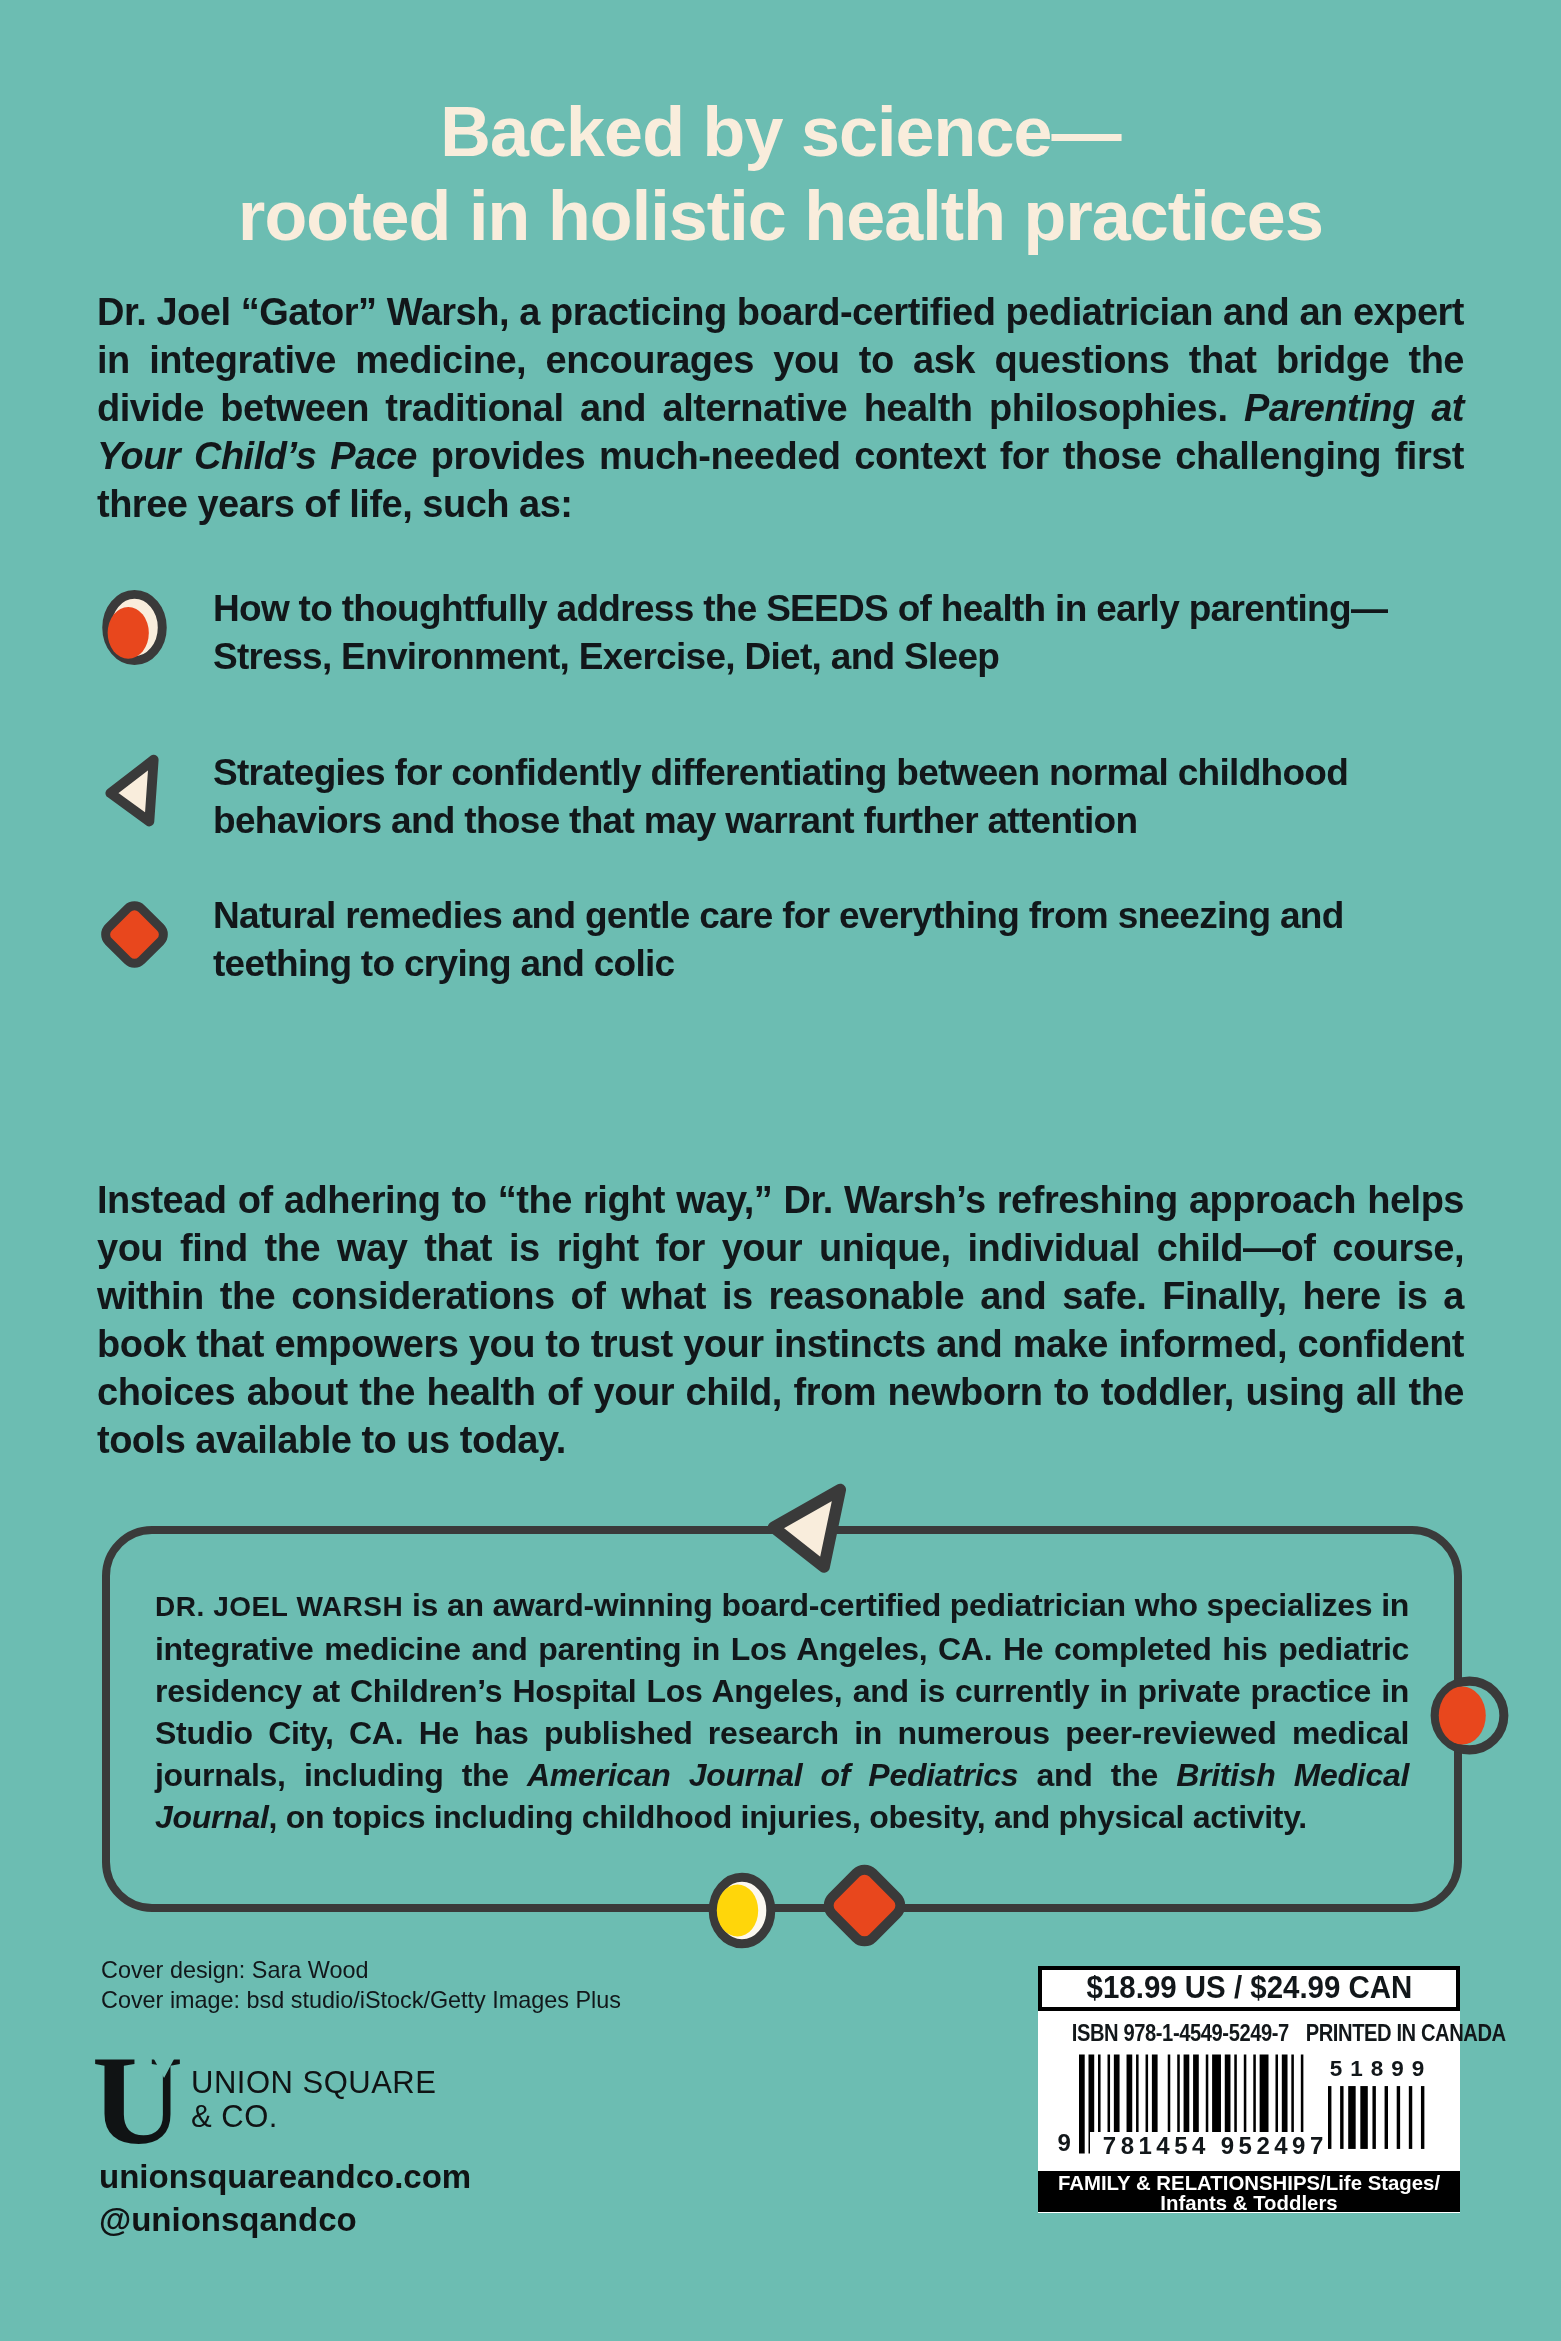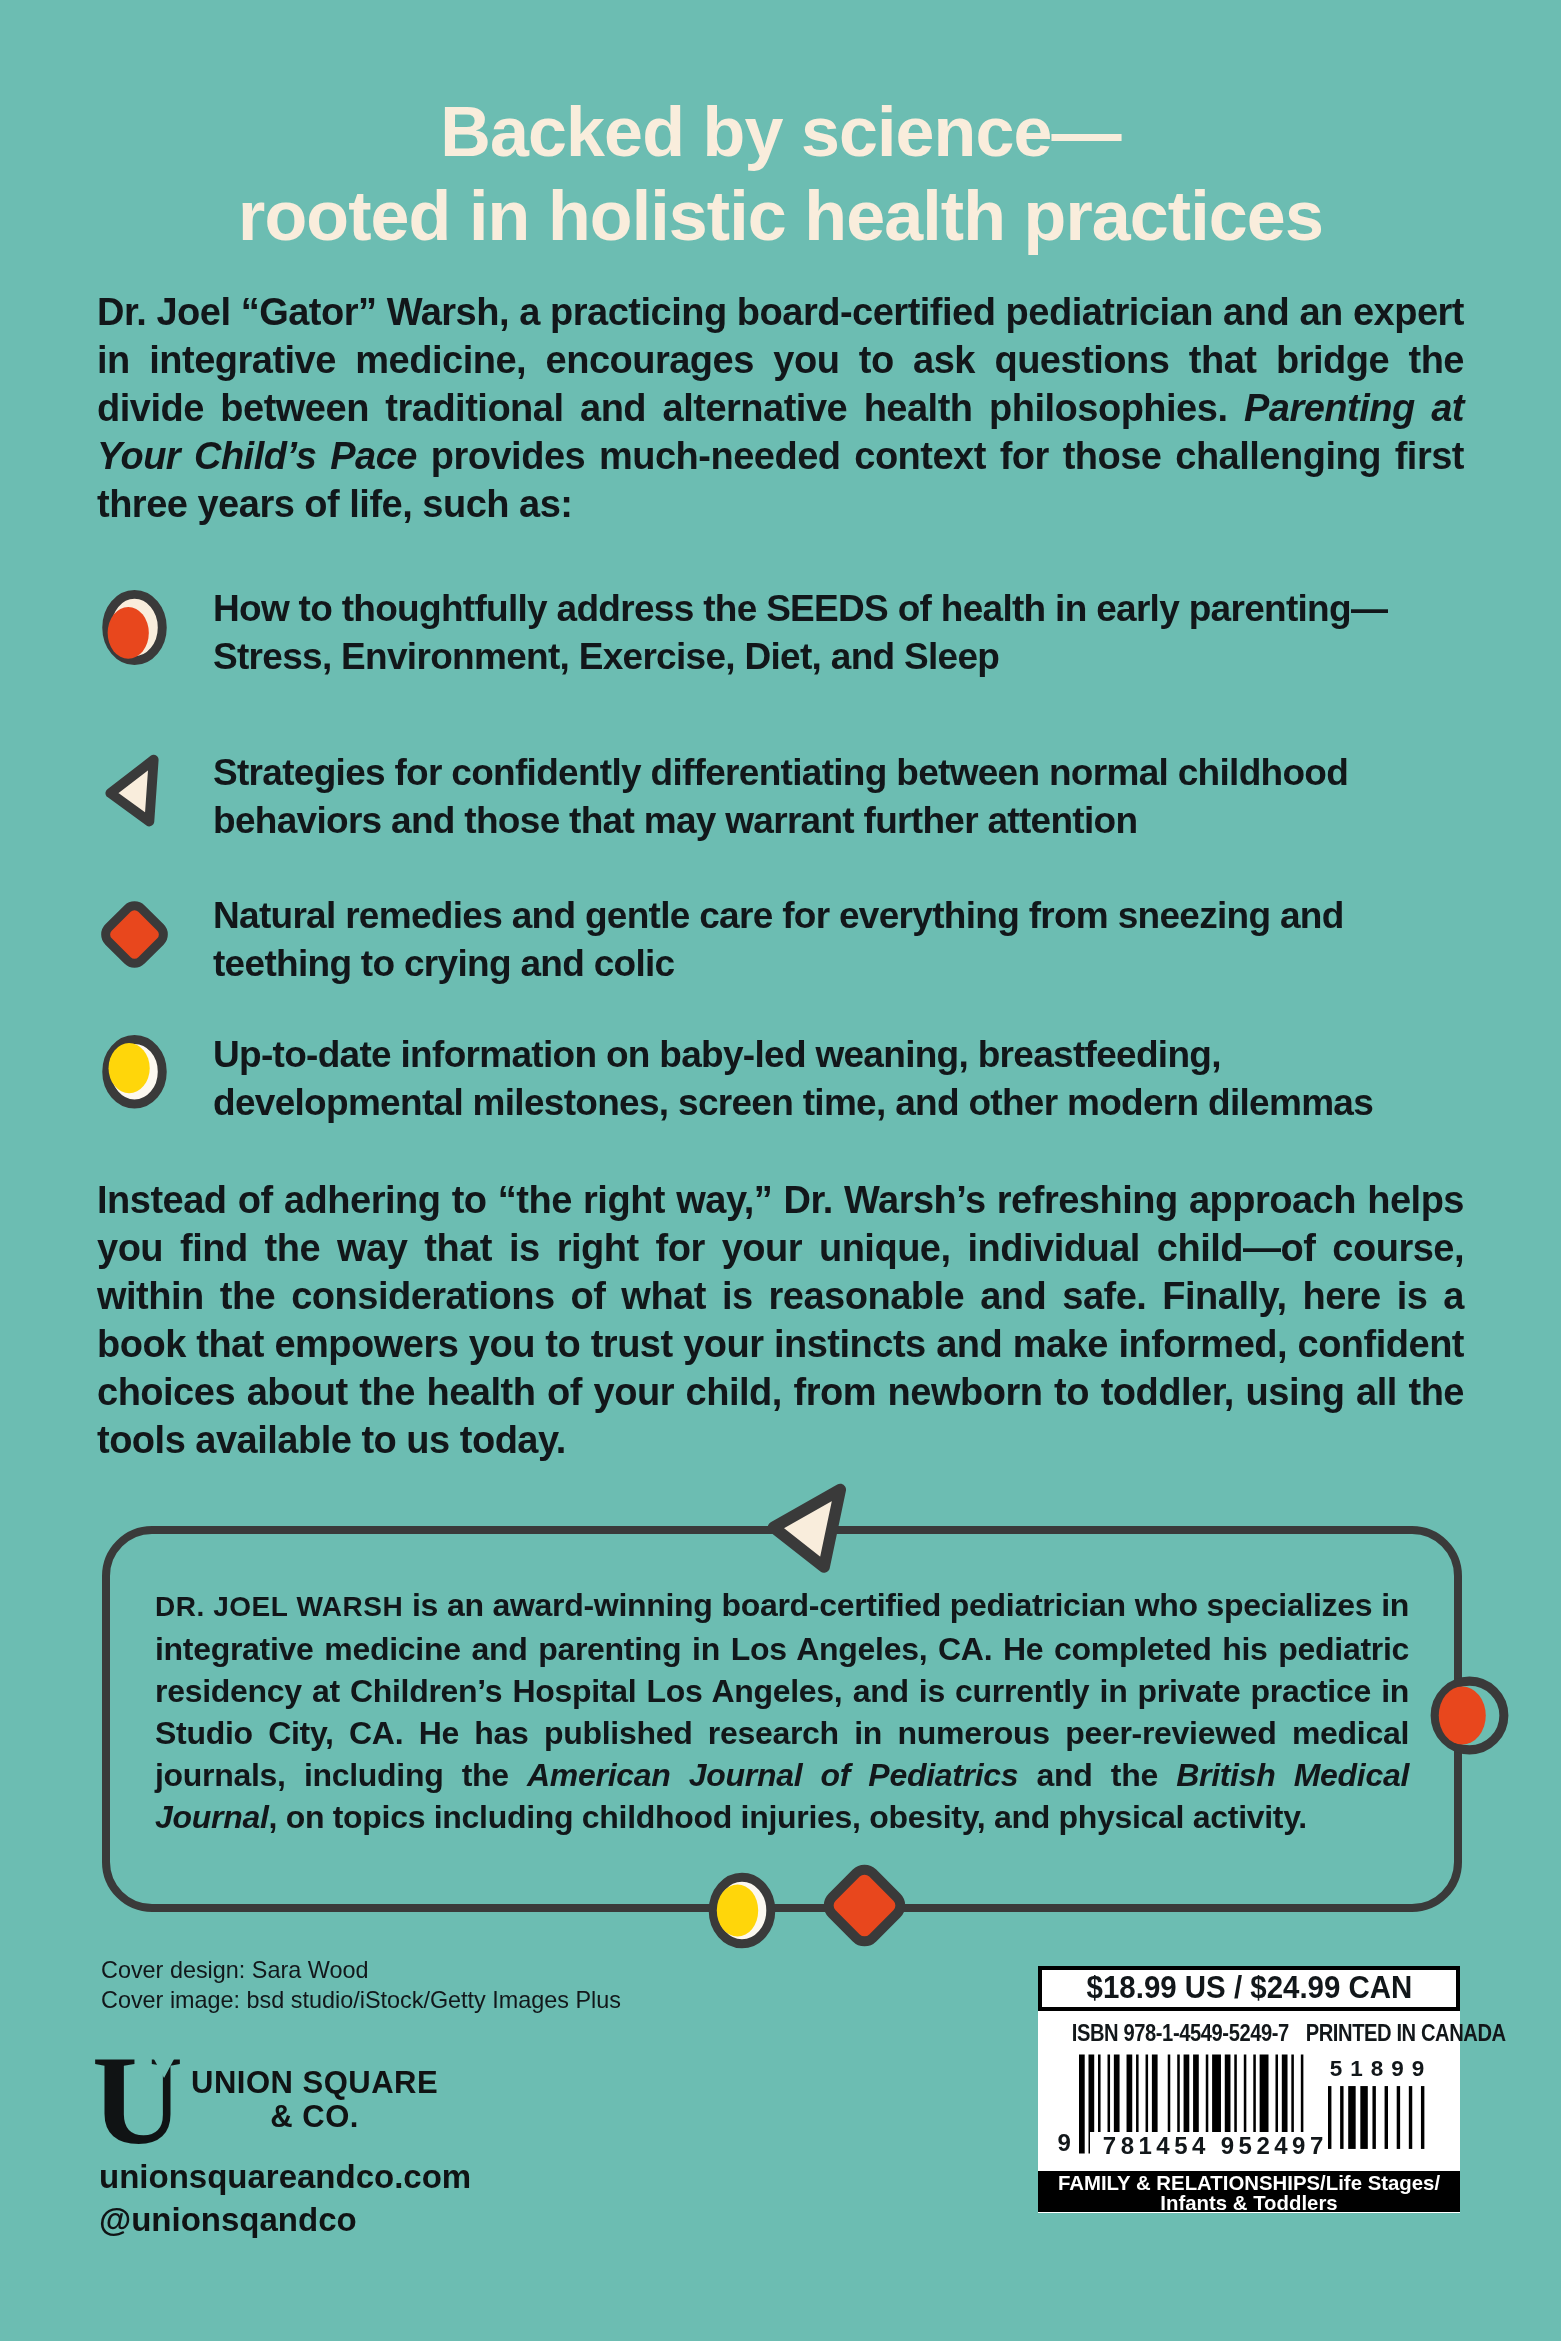--- a/index.html
+++ b/index.html
@@ -56,21 +56,21 @@
     position:absolute;left:92px;top:2038px;margin:0;
     font-family:"Liberation Serif",serif;font-weight:bold;font-size:126px;line-height:126px;color:#101314;
   }
   .logo-notch{
     position:absolute;left:147px;top:2046px;width:0;height:0;
     border-left:17px solid transparent;border-right:17px solid transparent;
     border-top:32px solid var(--teal);
   }
   .logo-word{
     position:absolute;left:191px;top:2066px;font-size:31px;line-height:34px;
-    font-weight:bold;letter-spacing:0.5px;color:#101314;text-align:center;
+    font-weight:normal;letter-spacing:0.5px;color:#101314;
   }
   .web{position:absolute;left:99px;top:2155px;font-size:33px;line-height:43px;font-weight:bold;color:#101314;}
   
   .barcode-block{position:absolute;left:1038px;top:1966px;width:422px;height:247px;background:#fff;}
   .price-row{
     height:45px;border:4.5px solid #000;background:#fff;display:flex;justify-content:center;
   }
   .price-row span{font-size:31px;font-weight:bold;transform:scaleX(0.95);white-space:nowrap;}
   .bc-main{position:relative;height:160px;background:#fff;}
   .isbn-line{
@@ -120,27 +120,20 @@
 
   <div class="bullet b3">
     <svg class="bullet-icon" width="67" height="77" viewBox="0 0 74 86">
       <g transform="rotate(45 37 43)">
         <rect x="11" y="17" width="52" height="52" rx="11" fill="var(--orange)" stroke="var(--charcoal)" stroke-width="10"></rect>
       </g>
     </svg>
     <p class="bullet-text">Natural remedies and gentle care for everything from sneezing and teething to crying and colic</p>
   </div>
 
-  <div class="bullet b4">
-    <svg class="bullet-icon" width="67" height="77" viewBox="0 0 74 86">
-      <ellipse cx="37" cy="41" rx="31" ry="36" fill="#FCF8F0" stroke="var(--charcoal)" stroke-width="10"></ellipse>
-      <ellipse cx="31" cy="37" rx="23" ry="28" fill="var(--yellow)"></ellipse>
-    </svg>
-    <p class="bullet-text">Up-to-date information on baby-led weaning, breastfeeding, developmental milestones, screen time, and other modern dilemmas</p>
-  </div>
 
   <p class="para closing">Instead of adhering to “the right way,” Dr. Warsh’s refreshing approach helps you find the way that is right for your unique, individual child—of course, within the considerations of what is reasonable and safe. Finally, here is a book that empowers you to trust your instincts and make informed, confident choices about the health of your child, from newborn to toddler, using all the tools available to us today.</p>
 
   <div class="bio-box">
     <p class="bio-text"><span class="bio-name">DR. JOEL WARSH</span><span> is an award-winning board-certified pediatrician who specializes in integrative medicine and parenting in Los Angeles, CA. He completed his pediatric residency at Children’s Hospital Los Angeles, and is currently in private practice in Studio City, CA. He has published research in numerous peer-reviewed medical journals, including the </span><span class="ital">American Journal of Pediatrics</span><span> and the </span><span class="ital">British Medical Journal</span><span>, on topics including childhood injuries, obesity, and physical activity.</span></p>
   </div>
 
   <svg class="deco" style="left:761px;top:1475px" width="99" height="103" viewBox="0 0 110 114">
     <path d="M88 16 L14 58 L70 102 Z" fill="var(--cream)" stroke="var(--charcoal)" stroke-width="13" stroke-linejoin="round"></path>
   </svg>

